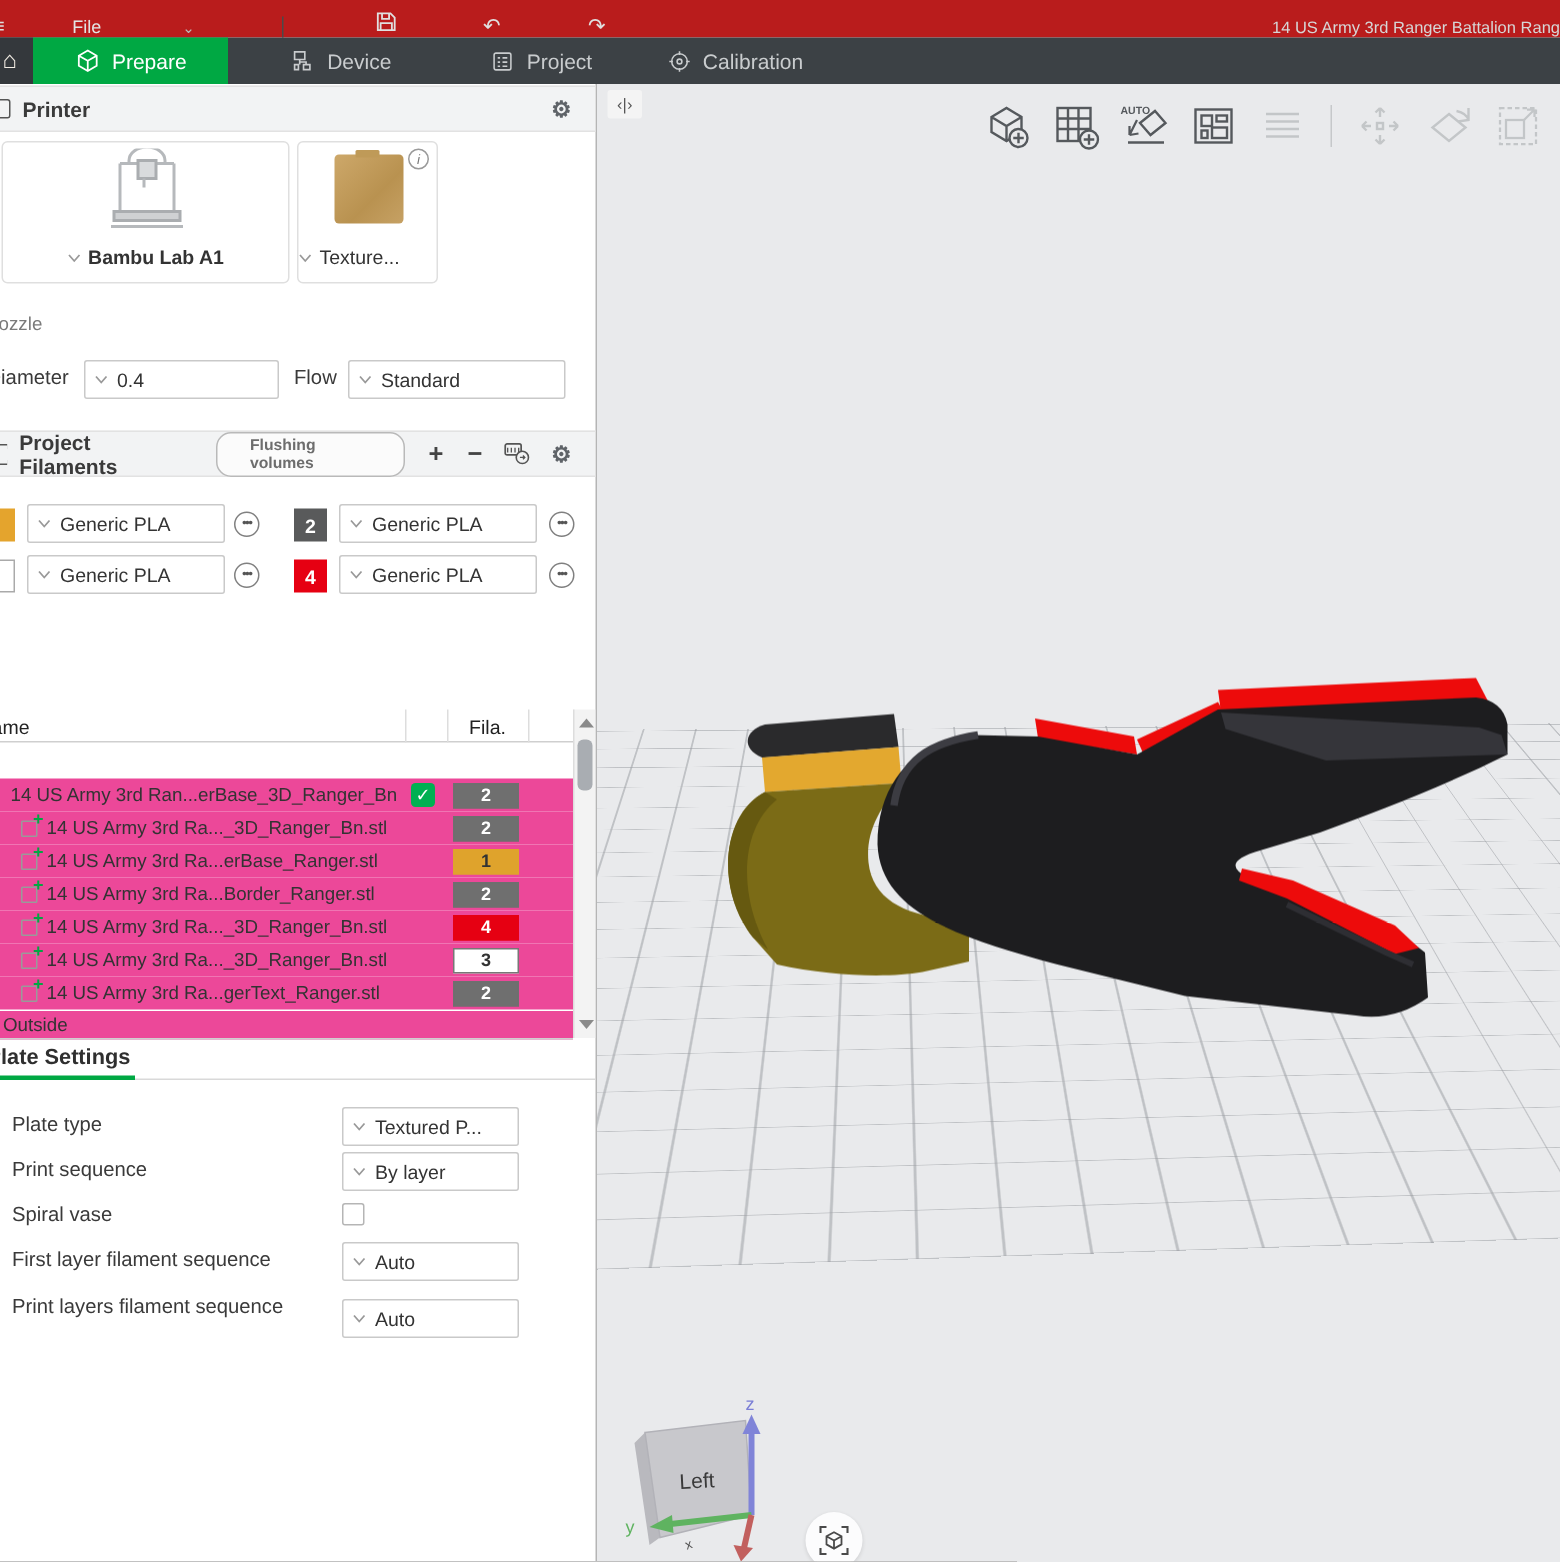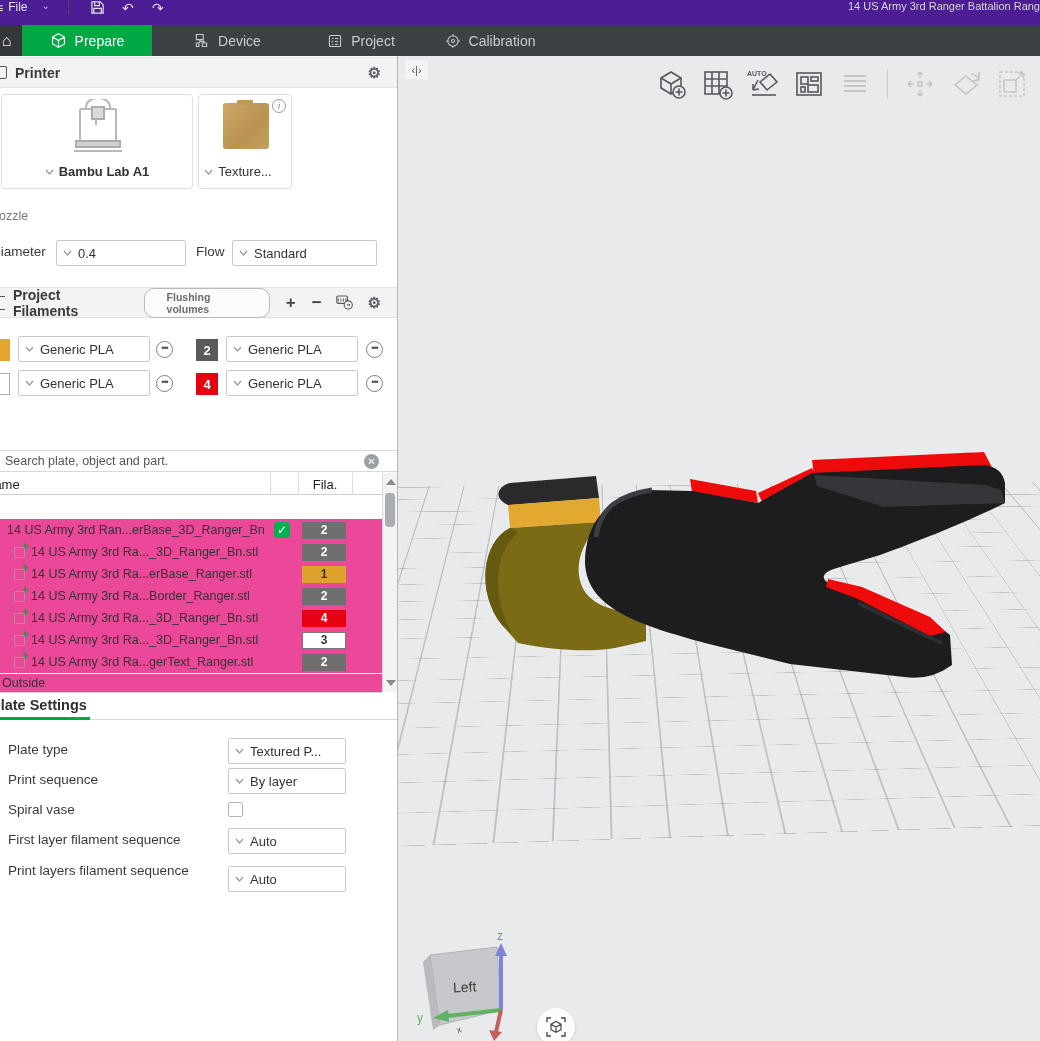--- a/index.html
+++ b/index.html
@@ -1,21 +1,21 @@
 <!DOCTYPE html>
 <html><head>
 <meta charset="utf-8">
 <style>
   html,body{margin:0;padding:0;background:#888;}
   *{box-sizing:border-box;}
   #app{position:relative;width:1040px;height:1041px;overflow:hidden;background:#fff;
        font-family:"Liberation Sans",sans-serif;color:#333;-webkit-font-smoothing:antialiased;}
   
-  .topbar{position:absolute;left:0;top:0;width:1040px;height:25px;background:#4c1d95;
-          display:flex;align-items:flex-start;color:#e3e3e3;font-size:12px;}
+  .topbar{position:absolute;left:0;top:0;width:1040px;height:25px;background:#b91c1c;
+          display:flex;align-items:flex-end;color:#e3e3e3;font-size:12px;gap:40px;}
   .topbar .burger{margin-left:-5px;font-size:14px;color:#ddd;}
   .topbar .file{margin-left:5px;}
   .topbar .chev{margin-left:14px;color:#bbb;font-size:10px;}
   .topbar .sep{width:1px;height:14px;background:#4a4a4a;margin:0 14px 0 18px;}
   .topbar .tbico{width:30px;text-align:center;font-size:14px;color:#e0e0e0;}
   .topbar .title{margin-left:auto;font-size:11px;color:#d6d6d6;white-space:nowrap;overflow:hidden;}
   
   .tabbar{position:absolute;left:0;top:25px;width:1040px;height:31px;background:#3c4145;display:flex;}
   .tab{display:flex;align-items:center;justify-content:center;gap:8px;color:#c9ccce;font-size:14px;height:31px;}
   .tab svg{flex:0 0 auto;}
@@ -167,21 +167,21 @@
           </svg>
         <span>Bambu Lab A1</span>
       </div>
     </div>
 
     <div class="card" style="left:198px;top:38px;width:94px;height:95px;">
       <div style="position:absolute;left:24px;top:8px;width:46px;height:46px;border-radius:3px;background:linear-gradient(135deg,#cda86a,#b99250 60%,#c6a164);">
         <div style="position:absolute;left:14px;top:-3px;width:16px;height:5px;background:#bf9a58;border-radius:1px;"></div>
       </div>
       <div style="position:absolute;right:5px;top:4px;width:14px;height:14px;border:1px solid #9a9a9a;border-radius:50%;font-size:9px;color:#777;text-align:center;line-height:13px;font-style:italic;">i</div>
-      <div class="ddc" style="position:absolute;left:0;right:14px;bottom:9px;justify-content:center;">
+      <div class="ddc" style="position:absolute;left:0;right:14px;bottom:9px;">
         <svg width="9" height="6">
             <path d="M1 1 L4.5 5 L8 1" stroke="#999" fill="none" stroke-width="1.2"></path>
           </svg>
         <span>Texture...</span>
       </div>
     </div>
 
 
     <div style="position:absolute;left:-10px;top:153px;font-size:12.5px;color:#7a7a7a;">Nozzle</div>
     <div style="position:absolute;left:-9px;top:188px;" class="lbl">Diameter</div>
@@ -246,24 +246,20 @@
       </div>
     <div class="dd" style="left:226px;top:314px;width:132px;">
       <svg width="9" height="6">
           <path d="M1 1 L4.5 5 L8 1" stroke="#999" fill="none" stroke-width="1.2"></path>
         </svg>
       <span>Generic PLA</span>
     </div>
     <div class="circ-more" style="position:absolute;left:366px;top:319px;">•••</div>
 
 
-    <div class="srch">
-      <input placeholder="Search plate, object and part." style="">
-      <span class="clear">✕</span>
-    </div>
 
     <div class="thead">
       <div class="cell" style="left:0;width:268px;overflow:hidden;">
           <span style="margin-left:-15px;">Name</span>
         </div>
       <div class="vline" style="left:270px;"></div>
       <div class="vline" style="left:298px;"></div>
       <div class="cell" style="left:298px;width:54px;justify-content:center;">Fila.</div>
       <div class="vline" style="left:352px;"></div>
     </div>

